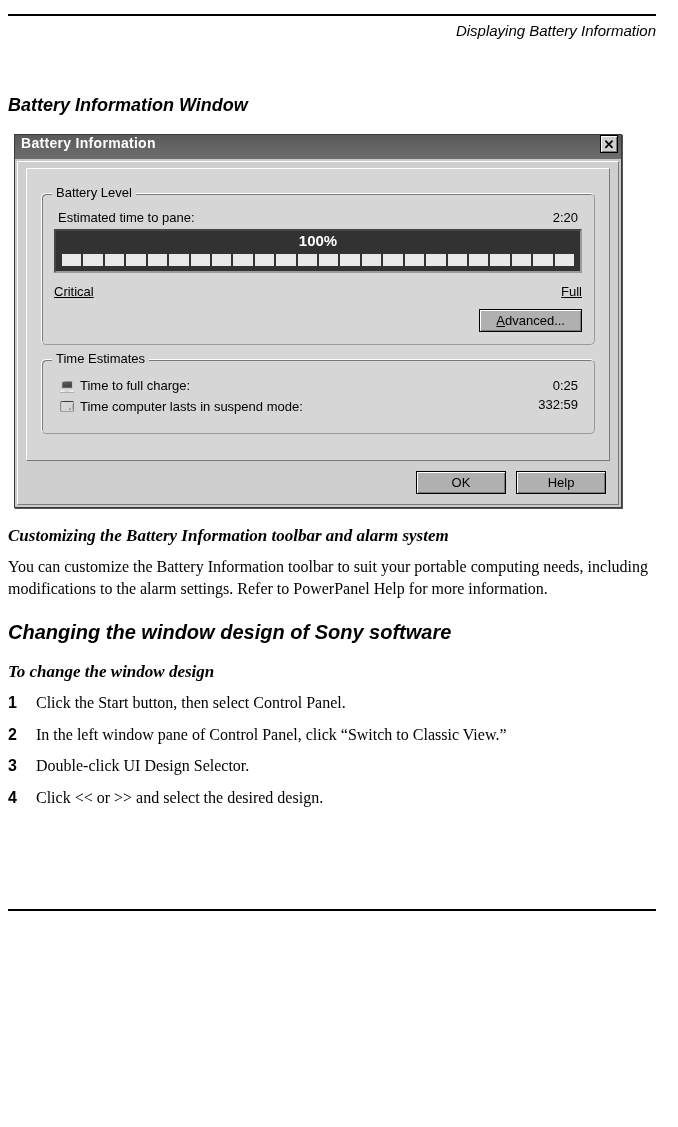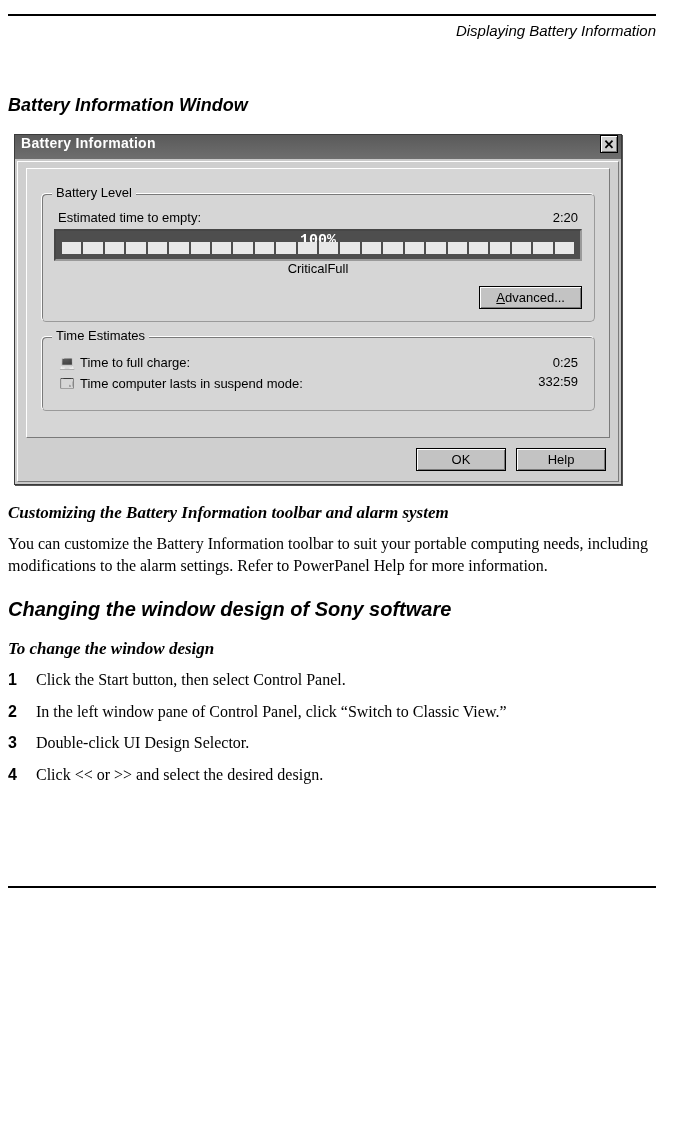--- a/index.html
+++ b/index.html
@@ -32,27 +32,27 @@
   .tab-panel { background:#d6d6d6; border:1px solid #fff; border-right-color:#7a7a7a; border-bottom-color:#7a7a7a; padding:10px 14px 14px 14px; }
 
   .groupbox { position: relative; border:1px solid #9a9a9a; border-top-color:#fff; border-left-color:#fff; border-radius:5px; margin: 14px 0 12px 0; padding: 16px 12px 12px 12px; box-shadow: inset 1px 1px 0 #7a7a7a; }
   .group-legend { position:absolute; top:-9px; left:10px; background:#d6d6d6; padding:0 4px; font-size:13px; }
 
   .batt-row { display:flex; align-items:flex-start; gap: 14px; }
   .batt-left { width: 110px; text-align:center; }
   .batt-status { font-size:13px; margin-top:4px; }
   .batt-right { flex:1; }
   .est-line { display:flex; justify-content: space-between; font-size:13px; padding: 0 4px 4px 4px; }
-  .scale-labels { display:flex; justify-content:center; font-size:13px; margin-top:0; }
-  .progress-outer { width: 100%; height: 32px; background:#1d4ed8; border:2px inset #9a9a9a; position:relative;font-family:Liberation Mono, monospace; }
+  .scale-labels { display:flex; justify-content:space-between; font-size:13px; margin-top:11px;text-decoration:underline; }
+  .progress-outer { width: 100%; height: 44px; background:#7f1d1d; border:2px inset #9a9a9a; position:relative; }
   .progress-text { position:absolute; inset:0; display:flex; align-items:flex-start; justify-content:center; color:#fff; font-weight:bold; font-size:15px; padding-top:1px; }
   .progress-bars { position:absolute; left:6px; right:6px; bottom:5px; height:12px; display:flex; gap:2px; }
   .progress-seg { flex:1; background:#e8e8e8; }
 
-  .btn { display:inline-flex; align-items:center; justify-content:center; background:#fdba74; border:1px solid #000; box-shadow: inset 1px 1px 0 #fff, inset -1px -1px 0 #7a7a7a; font-size:13px; padding:3px 16px; min-width:90px; }
+  .btn { display:inline-flex; align-items:center; justify-content:center; background:#84cc16; border:1px solid #000; box-shadow: inset 1px 1px 0 #fff, inset -1px -1px 0 #7a7a7a; font-size:13px; padding:3px 16px; min-width:90px; }
   .btn u { text-decoration: underline; }
   .adv-row { text-align:right; margin-top:10px; }
   .time-line { display:flex; justify-content:space-between; align-items:flex-start; font-size:13px; padding:2px 4px; }
   .mini-icon { display:inline-block; width:18px; text-align:center; margin-right:4px; }
   .dlg-buttons { display:flex; justify-content:flex-end; gap:10px; margin-top:10px; padding-right:4px; }
 
   
   .batt-icon { width:48px; height:48px; margin: 0 auto; position:relative; }
   .batt-cell { position:absolute; left:6px; top:6px; width:20px; height:36px; background: linear-gradient(#bcbcbc,#9d9d9d); border:1px solid #333; border-radius:3px; }
   .batt-cell::before { content:""; position:absolute; top:-5px; left:5px; width:8px; height:5px; background:#7d7d7d; border:1px solid #333; border-bottom:none; border-radius:1px 1px 0 0; }
@@ -78,21 +78,21 @@
         <span class="closebtn">✕</span>
       </div>
       <div class="win-body">
         <div class="tab-panel">
 
           <div class="groupbox">
             <span class="group-legend">Battery Level</span>
             <div class="batt-row">
               <div class="batt-right">
                 <div class="est-line">
-                  <span>Estimated time to empty:</span>
+                  <span>Estimated time to pane:</span>
                   <span>2:20</span>
                 </div>
                 <div class="progress-outer">
                   <div class="progress-text">100%</div>
                   <div class="progress-bars">
                     <div class="progress-seg"></div>
                       <div class="progress-seg"></div>
                       <div class="progress-seg"></div>
                       <div class="progress-seg"></div>
                       <div class="progress-seg"></div>

